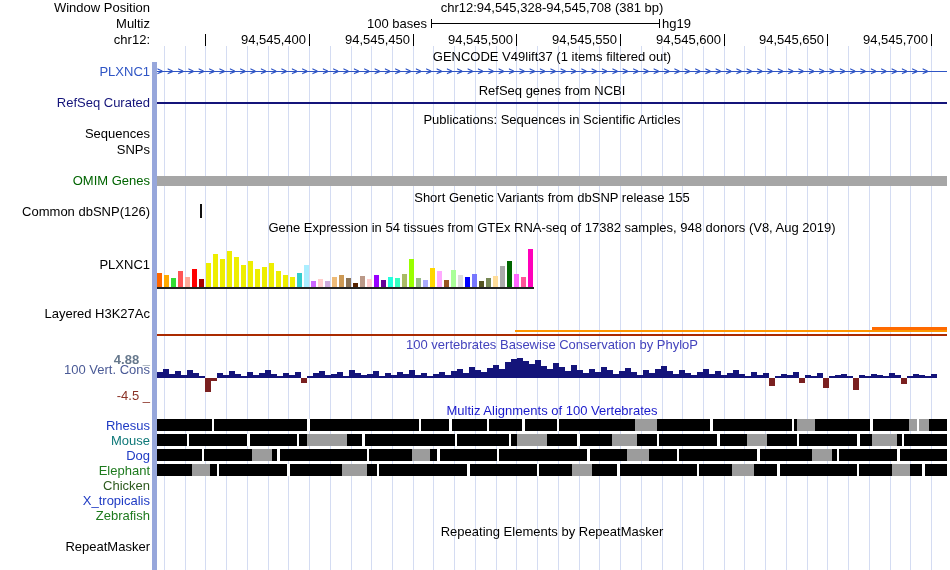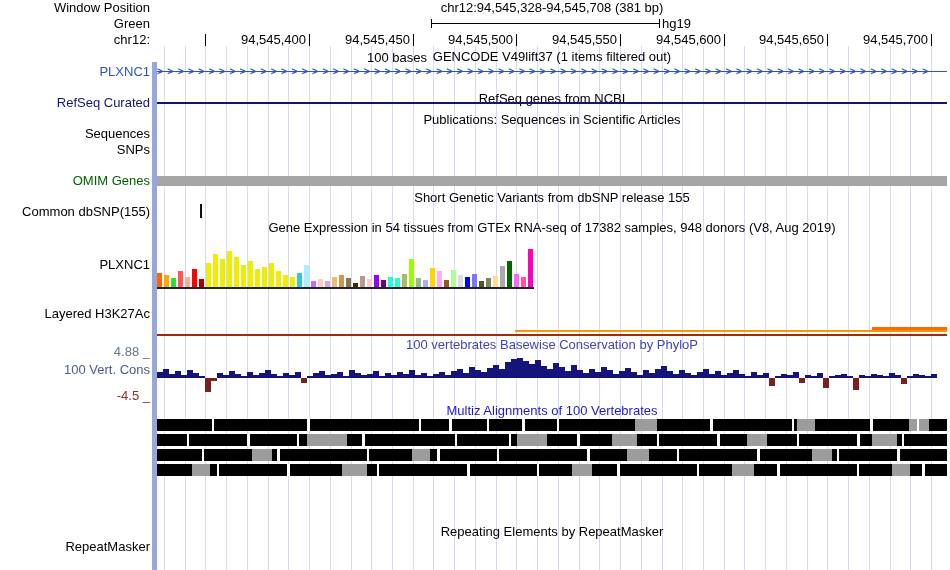--- a/index.html
+++ b/index.html
@@ -4,21 +4,21 @@
 <style>
   html,body{margin:0;padding:0;background:#fff;}
   #screen{position:relative;width:950px;height:570px;background:#fff;overflow:hidden;
           font-family:"Liberation Sans",sans-serif;color:#000;}
   .lbl{position:absolute;left:0;width:150px;text-align:right;font-size:13px;line-height:14px;white-space:nowrap;}
   .title{position:absolute;left:157px;width:790px;text-align:center;font-size:13px;line-height:13px;white-space:nowrap;}
   #gridlines{position:absolute;left:164px;top:46px;width:784px;height:524px;
              background:repeating-linear-gradient(to right,#d4dcf2 0 1px,transparent 1px 20.73px);}
   #sidebar{position:absolute;left:152px;top:62px;width:5px;height:508px;}
   #header-center{position:absolute;left:157px;top:1px;width:790px;display:flex;justify-content:center;gap:28px;font-size:13px;line-height:14px;}
-  #scale-bases{position:absolute;right:523px;top:17px;font-size:13px;line-height:14px;margin-top:34px;}
+  #scale-bases{position:absolute;right:523px;top:17px;font-size:13px;line-height:14px;}
   #scale-bar{position:absolute;left:431px;top:19px;width:227px;height:9px;border-left:1px solid #000;border-right:1px solid #000;
              background:linear-gradient(to bottom,transparent 4px,#000 4px,#000 5px,transparent 5px);}
   #scale-genome{position:absolute;left:662px;top:17px;font-size:13px;line-height:14px;}
   #ruler{position:absolute;left:0;top:33px;width:950px;height:14px;}
   .ruler-tick{position:absolute;top:1px;width:1px;height:12px;background:#000;}
   .ruler-num{position:absolute;top:0;font-size:13px;line-height:14px;margin-left:41px;}
   #gencode-arrows{position:absolute;left:157px;top:66px;width:790px;height:12px;overflow:hidden;
                   font-size:10px;line-height:12px;letter-spacing:4.5px;font-weight:bold;white-space:nowrap;}
   #gencode-line{position:absolute;left:157px;top:71px;width:790px;height:1px;}
   #refseq-line{position:absolute;left:157px;top:102px;width:790px;height:2px;}
@@ -43,21 +43,21 @@
 
 <div id="screen">
 
   <div id="gridlines"></div>
   <div id="sidebar" style="background: rgb(151, 167, 219);"></div>
 
   <div class="lbl" style="top:1px">Window Position</div>
   <div id="header-center">
     <span>chr12:94,545,328-94,545,708 (381 bp)</span>
   </div>
-  <div class="lbl" style="top:17px">Green</div>
+  <div class="lbl" style="top:17px">Multiz</div>
   <div id="scale-bases">100 bases</div>
   <div id="scale-bar"></div>
   <div id="scale-genome">hg19</div>
   <div class="lbl" style="top:33px">chr12:</div>
   <div id="ruler">
       <div class="ruler-tick" style="left: 205px;"></div>
       <div class="ruler-tick" style="left: 309px;"></div>
       <div class="ruler-num" style="right: 644px;">94,545,400</div>
       <div class="ruler-tick" style="left: 413px;"></div>
       <div class="ruler-num" style="right: 540px;">94,545,450</div>
@@ -71,33 +71,33 @@
       <div class="ruler-num" style="right: 126px;">94,545,650</div>
       <div class="ruler-tick" style="left: 931px;"></div>
       <div class="ruler-num" style="right: 22px;">94,545,700</div>
     </div>
 
   <div class="title" style="top:50px">GENCODE V49lift37 (1 items filtered out)</div>
   <div class="lbl" style="top: 65px; color: rgb(47, 85, 197);">PLXNC1</div>
   <div id="gencode-arrows" style="color: rgb(47, 85, 197);">&gt;&gt;&gt;&gt;&gt;&gt;&gt;&gt;&gt;&gt;&gt;&gt;&gt;&gt;&gt;&gt;&gt;&gt;&gt;&gt;&gt;&gt;&gt;&gt;&gt;&gt;&gt;&gt;&gt;&gt;&gt;&gt;&gt;&gt;&gt;&gt;&gt;&gt;&gt;&gt;&gt;&gt;&gt;&gt;&gt;&gt;&gt;&gt;&gt;&gt;&gt;&gt;&gt;&gt;&gt;&gt;&gt;&gt;&gt;&gt;&gt;&gt;&gt;&gt;&gt;&gt;&gt;&gt;&gt;&gt;&gt;&gt;&gt;&gt;&gt;</div>
   <div id="gencode-line" style="background: rgb(47, 85, 197);"></div>
 
-  <div class="title" style="top:92px">RefSeq genes from NCBI</div>
+  <div class="title" style="top:84px">RefSeq genes from NCBI</div>
   <div class="lbl" style="top: 96px; color: rgb(20, 20, 122);">RefSeq Curated</div>
   <div id="refseq-line" style="background: rgb(20, 20, 122);"></div>
 
   <div class="title" style="top:113px">Publications: Sequences in Scientific Articles</div>
   <div class="lbl" style="top:127px">Sequences</div>
   <div class="lbl" style="top:143px">SNPs</div>
 
   <div class="lbl" style="top: 174px; color: rgb(0, 100, 0);">OMIM Genes</div>
   <div id="omim-bar" style="background: rgb(166, 166, 166);"></div>
 
   <div class="title" style="top:191px">Short Genetic Variants from dbSNP release 155</div>
-  <div class="lbl" style="top:205px">Common dbSNP(155)</div>
+  <div class="lbl" style="top:205px">Common dbSNP(126)</div>
   <div id="dbsnp-variant" style="left: 200px;"></div>
 
   <div class="title" style="top:221px">Gene Expression in 54 tissues from GTEx RNA-seq of 17382 samples, 948 donors (V8, Aug 2019)</div>
   <div class="lbl" style="top:258px">PLXNC1</div>
   <div id="gtex-bars">
       <div class="gtex-bar" style="height: 14px; background: rgb(255, 102, 0);"></div>
       <div class="gtex-bar" style="height: 12px; background: rgb(255, 170, 0);"></div>
       <div class="gtex-bar" style="height: 9px; background: rgb(51, 221, 51);"></div>
       <div class="gtex-bar" style="height: 16px; background: rgb(255, 85, 85);"></div>
       <div class="gtex-bar" style="height: 10px; background: rgb(255, 170, 153);"></div>
@@ -154,21 +154,21 @@
   <div id="gtex-baseline"></div>
 
   <div class="lbl" style="top:307px">Layered H3K27Ac</div>
   <div id="h3k27ac-segs">
       <div class="hk-seg" style="left: 157px; top: 334px; width: 790px; height: 2px; background: rgb(170, 42, 0);"></div>
       <div class="hk-seg" style="left: 515px; top: 330px; width: 432px; height: 2px; background: rgb(255, 149, 0);"></div>
       <div class="hk-seg" style="left: 872px; top: 327px; width: 75px; height: 3px; background: rgb(255, 106, 0);"></div>
     </div>
 
   <div class="title" style="top: 338px; color: rgb(67, 67, 189);">100 vertebrates Basewise Conservation by PhyloP</div>
-  <div class="lbl" style="top: 345px; color: rgb(102, 120, 140);">4.88 _</div>
+  <div class="lbl" style="top: 353px; color: rgb(102, 120, 140); font-weight: bold;">4.88 _</div>
   <div class="lbl" style="top: 363px; color: rgb(74, 90, 150);">100 Vert. Cons</div>
   <div class="lbl" style="top: 389px; color: rgb(139, 50, 38);">-4.5 _</div>
   <div id="phylop-hist">
       <div class="ph-bin" style="left: 0px; top: 20px; height: 6px; background: rgb(20, 20, 122);"></div>
       <div class="ph-bin" style="left: 6px; top: 17px; height: 9px; background: rgb(20, 20, 122);"></div>
       <div class="ph-bin" style="left: 12px; top: 22px; height: 4px; background: rgb(20, 20, 122);"></div>
       <div class="ph-bin" style="left: 18px; top: 19px; height: 7px; background: rgb(20, 20, 122);"></div>
       <div class="ph-bin" style="left: 24px; top: 23px; height: 3px; background: rgb(20, 20, 122);"></div>
       <div class="ph-bin" style="left: 30px; top: 18px; height: 8px; background: rgb(20, 20, 122);"></div>
       <div class="ph-bin" style="left: 36px; top: 21px; height: 5px; background: rgb(20, 20, 122);"></div>
@@ -291,20 +291,29 @@
       <div class="ph-bin" style="left: 738px; top: 23px; height: 3px; background: rgb(20, 20, 122);"></div>
       <div class="ph-bin" style="left: 744px; top: 26px; height: 6px; background: rgb(122, 32, 32);"></div>
       <div class="ph-bin" style="left: 750px; top: 24px; height: 2px; background: rgb(20, 20, 122);"></div>
       <div class="ph-bin" style="left: 756px; top: 22px; height: 4px; background: rgb(20, 20, 122);"></div>
       <div class="ph-bin" style="left: 762px; top: 23px; height: 3px; background: rgb(20, 20, 122);"></div>
       <div class="ph-bin" style="left: 768px; top: 24px; height: 2px; background: rgb(20, 20, 122);"></div>
       <div class="ph-bin" style="left: 774px; top: 22px; height: 4px; background: rgb(20, 20, 122);"></div>
     </div>
 
   <div class="title" style="top: 404px; color: rgb(26, 26, 204);">Multiz Alignments of 100 Vertebrates</div>
+  <div id="species-labels">
+      <div class="sp-lbl" style="top: 0px; color: rgb(31, 59, 196);">Rhesus</div>
+      <div class="sp-lbl" style="top: 15px; color: rgb(14, 120, 120);">Mouse</div>
+      <div class="sp-lbl" style="top: 30px; color: rgb(31, 59, 196);">Dog</div>
+      <div class="sp-lbl" style="top: 45px; color: rgb(30, 122, 30);">Elephant</div>
+      <div class="sp-lbl" style="top: 60px; color: rgb(45, 90, 30);">Chicken</div>
+      <div class="sp-lbl" style="top: 75px; color: rgb(31, 59, 196);">X_tropicalis</div>
+      <div class="sp-lbl" style="top: 90px; color: rgb(30, 122, 30);">Zebrafish</div>
+    </div>
   <div id="multiz-rows">
       <div class="mz-row" style="top: 0px;">
         <div class="mz-gray" style="left: 478px; width: 22px;"></div>
         <div class="mz-gray" style="left: 640px; width: 18px;"></div>
         <div class="mz-gray" style="left: 752px; width: 20px;"></div>
         <div class="mz-gap" style="left: 55px; width: 2px;"></div>
         <div class="mz-gap" style="left: 150px; width: 3px;"></div>
         <div class="mz-gap" style="left: 262px; width: 2px;"></div>
         <div class="mz-gap" style="left: 292px; width: 3px;"></div>
         <div class="mz-gap" style="left: 330px; width: 2px;"></div>

